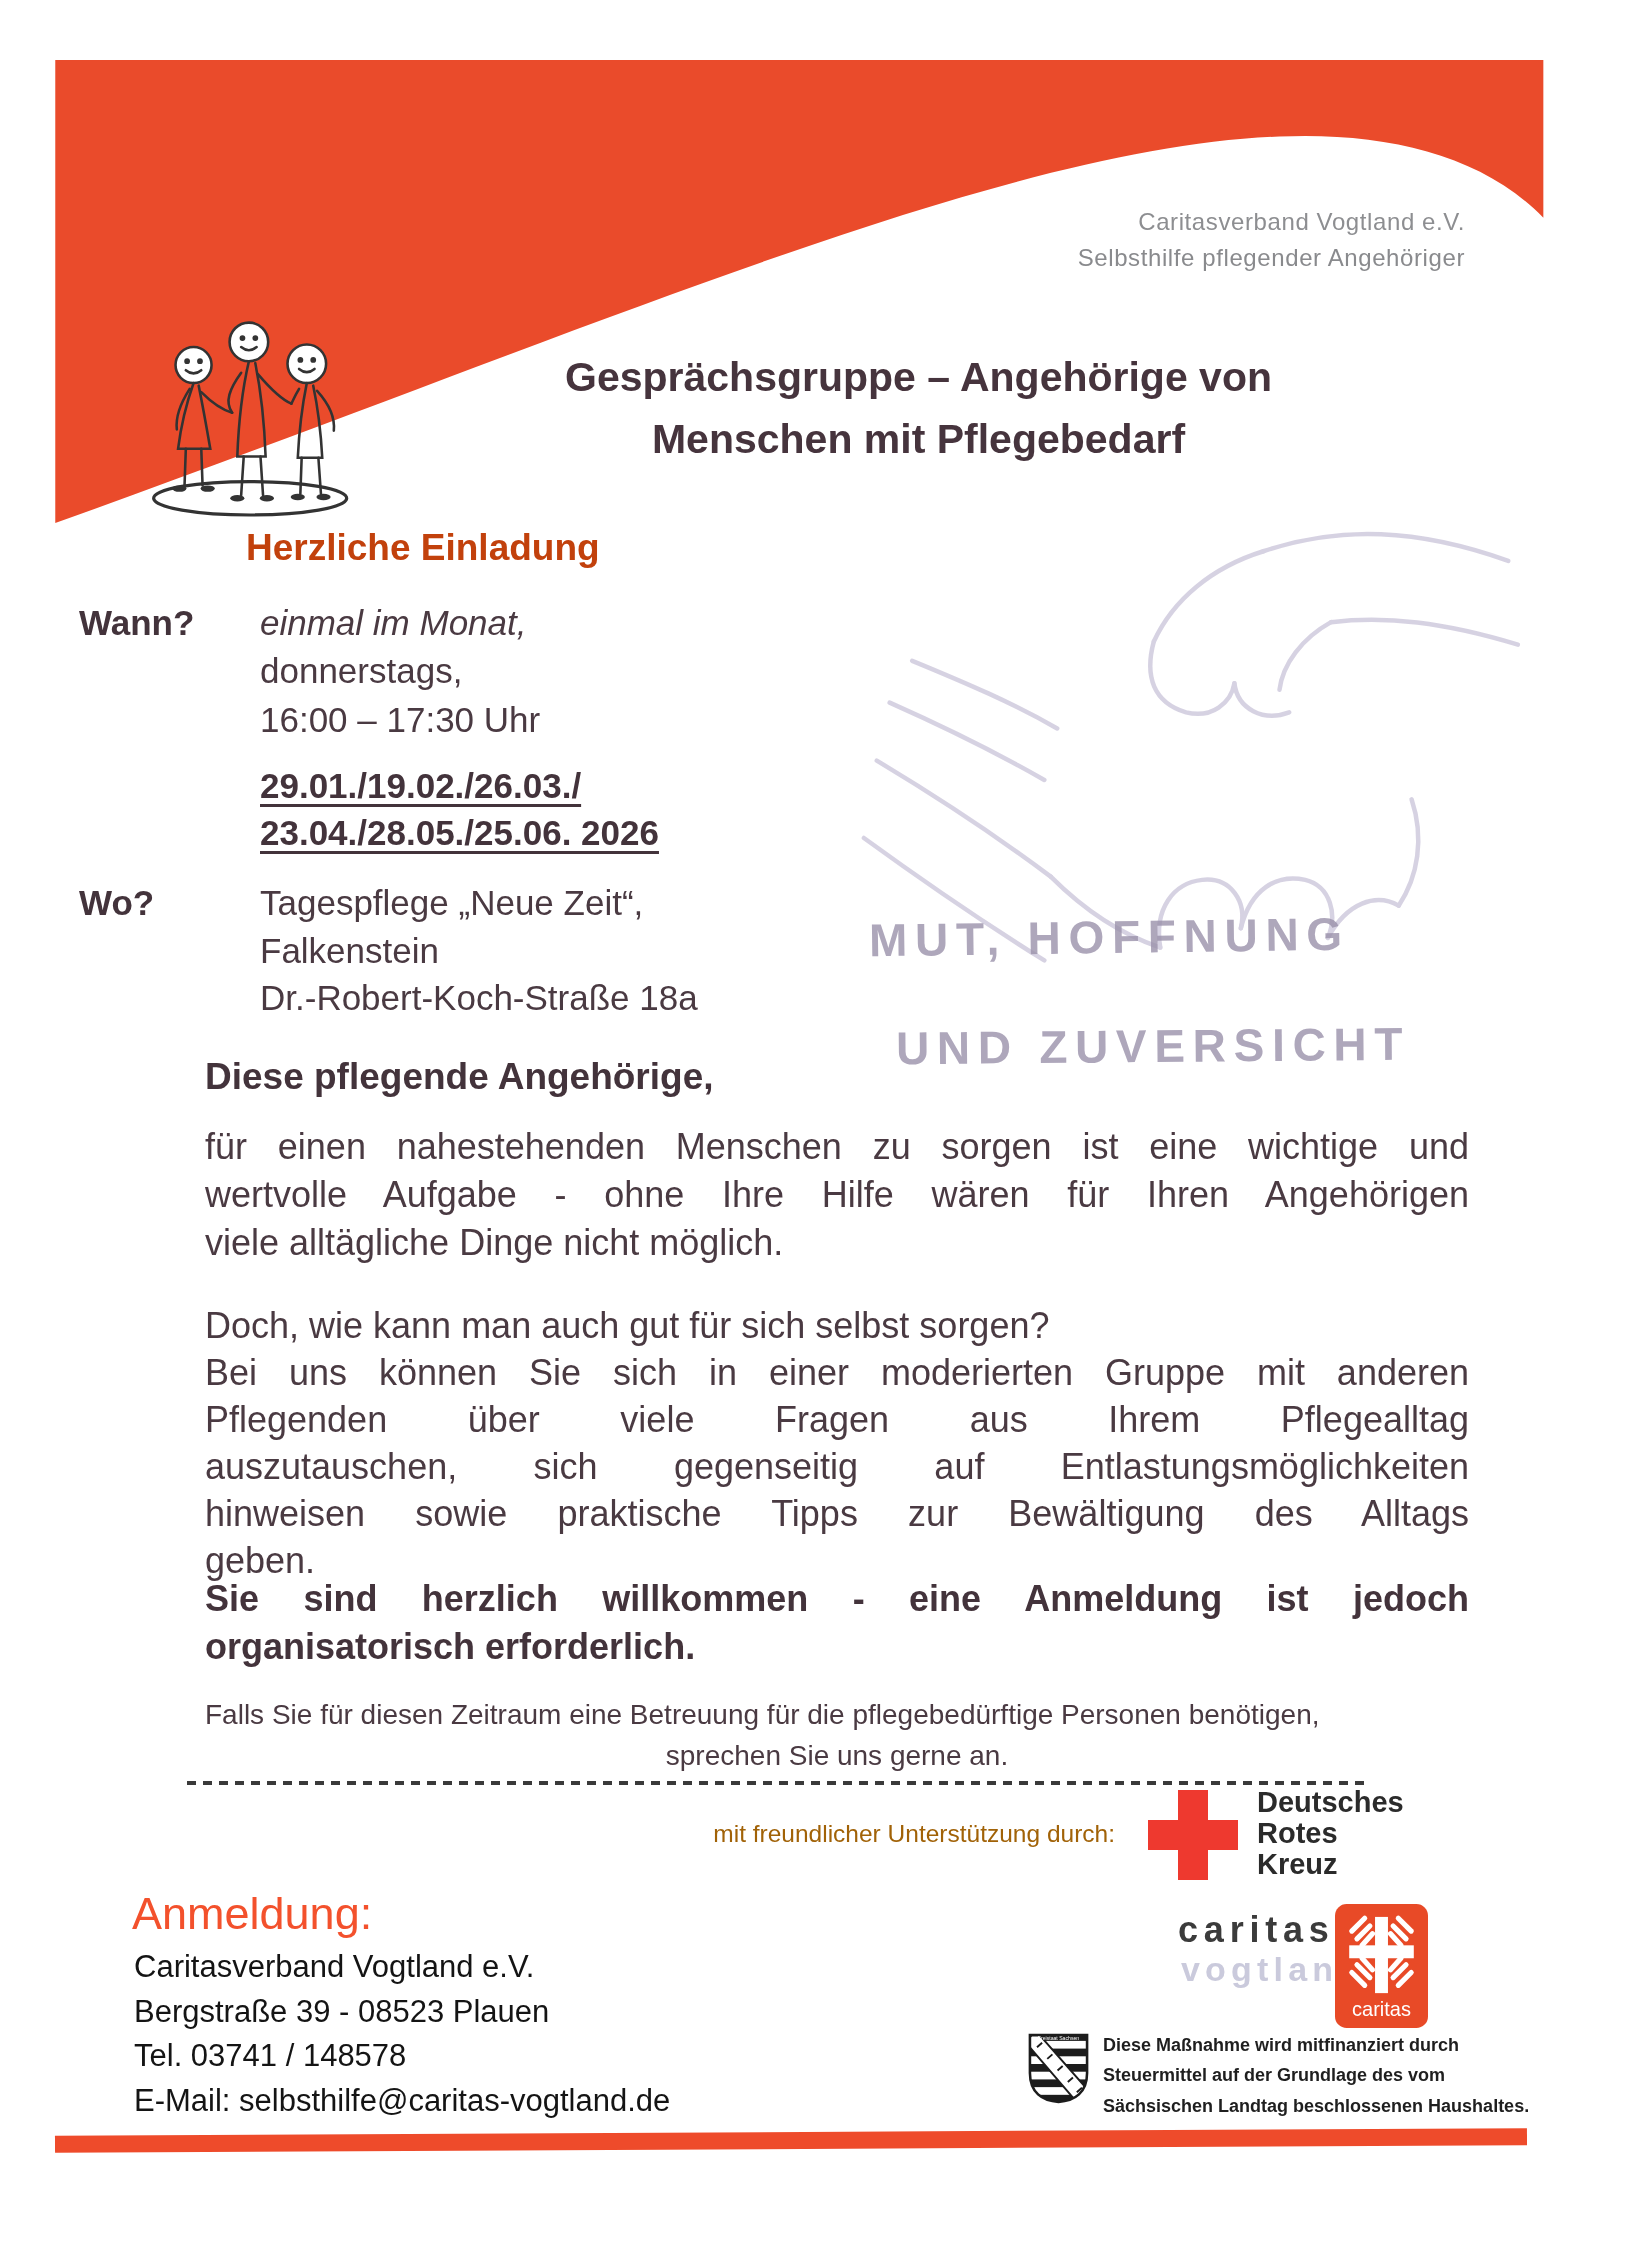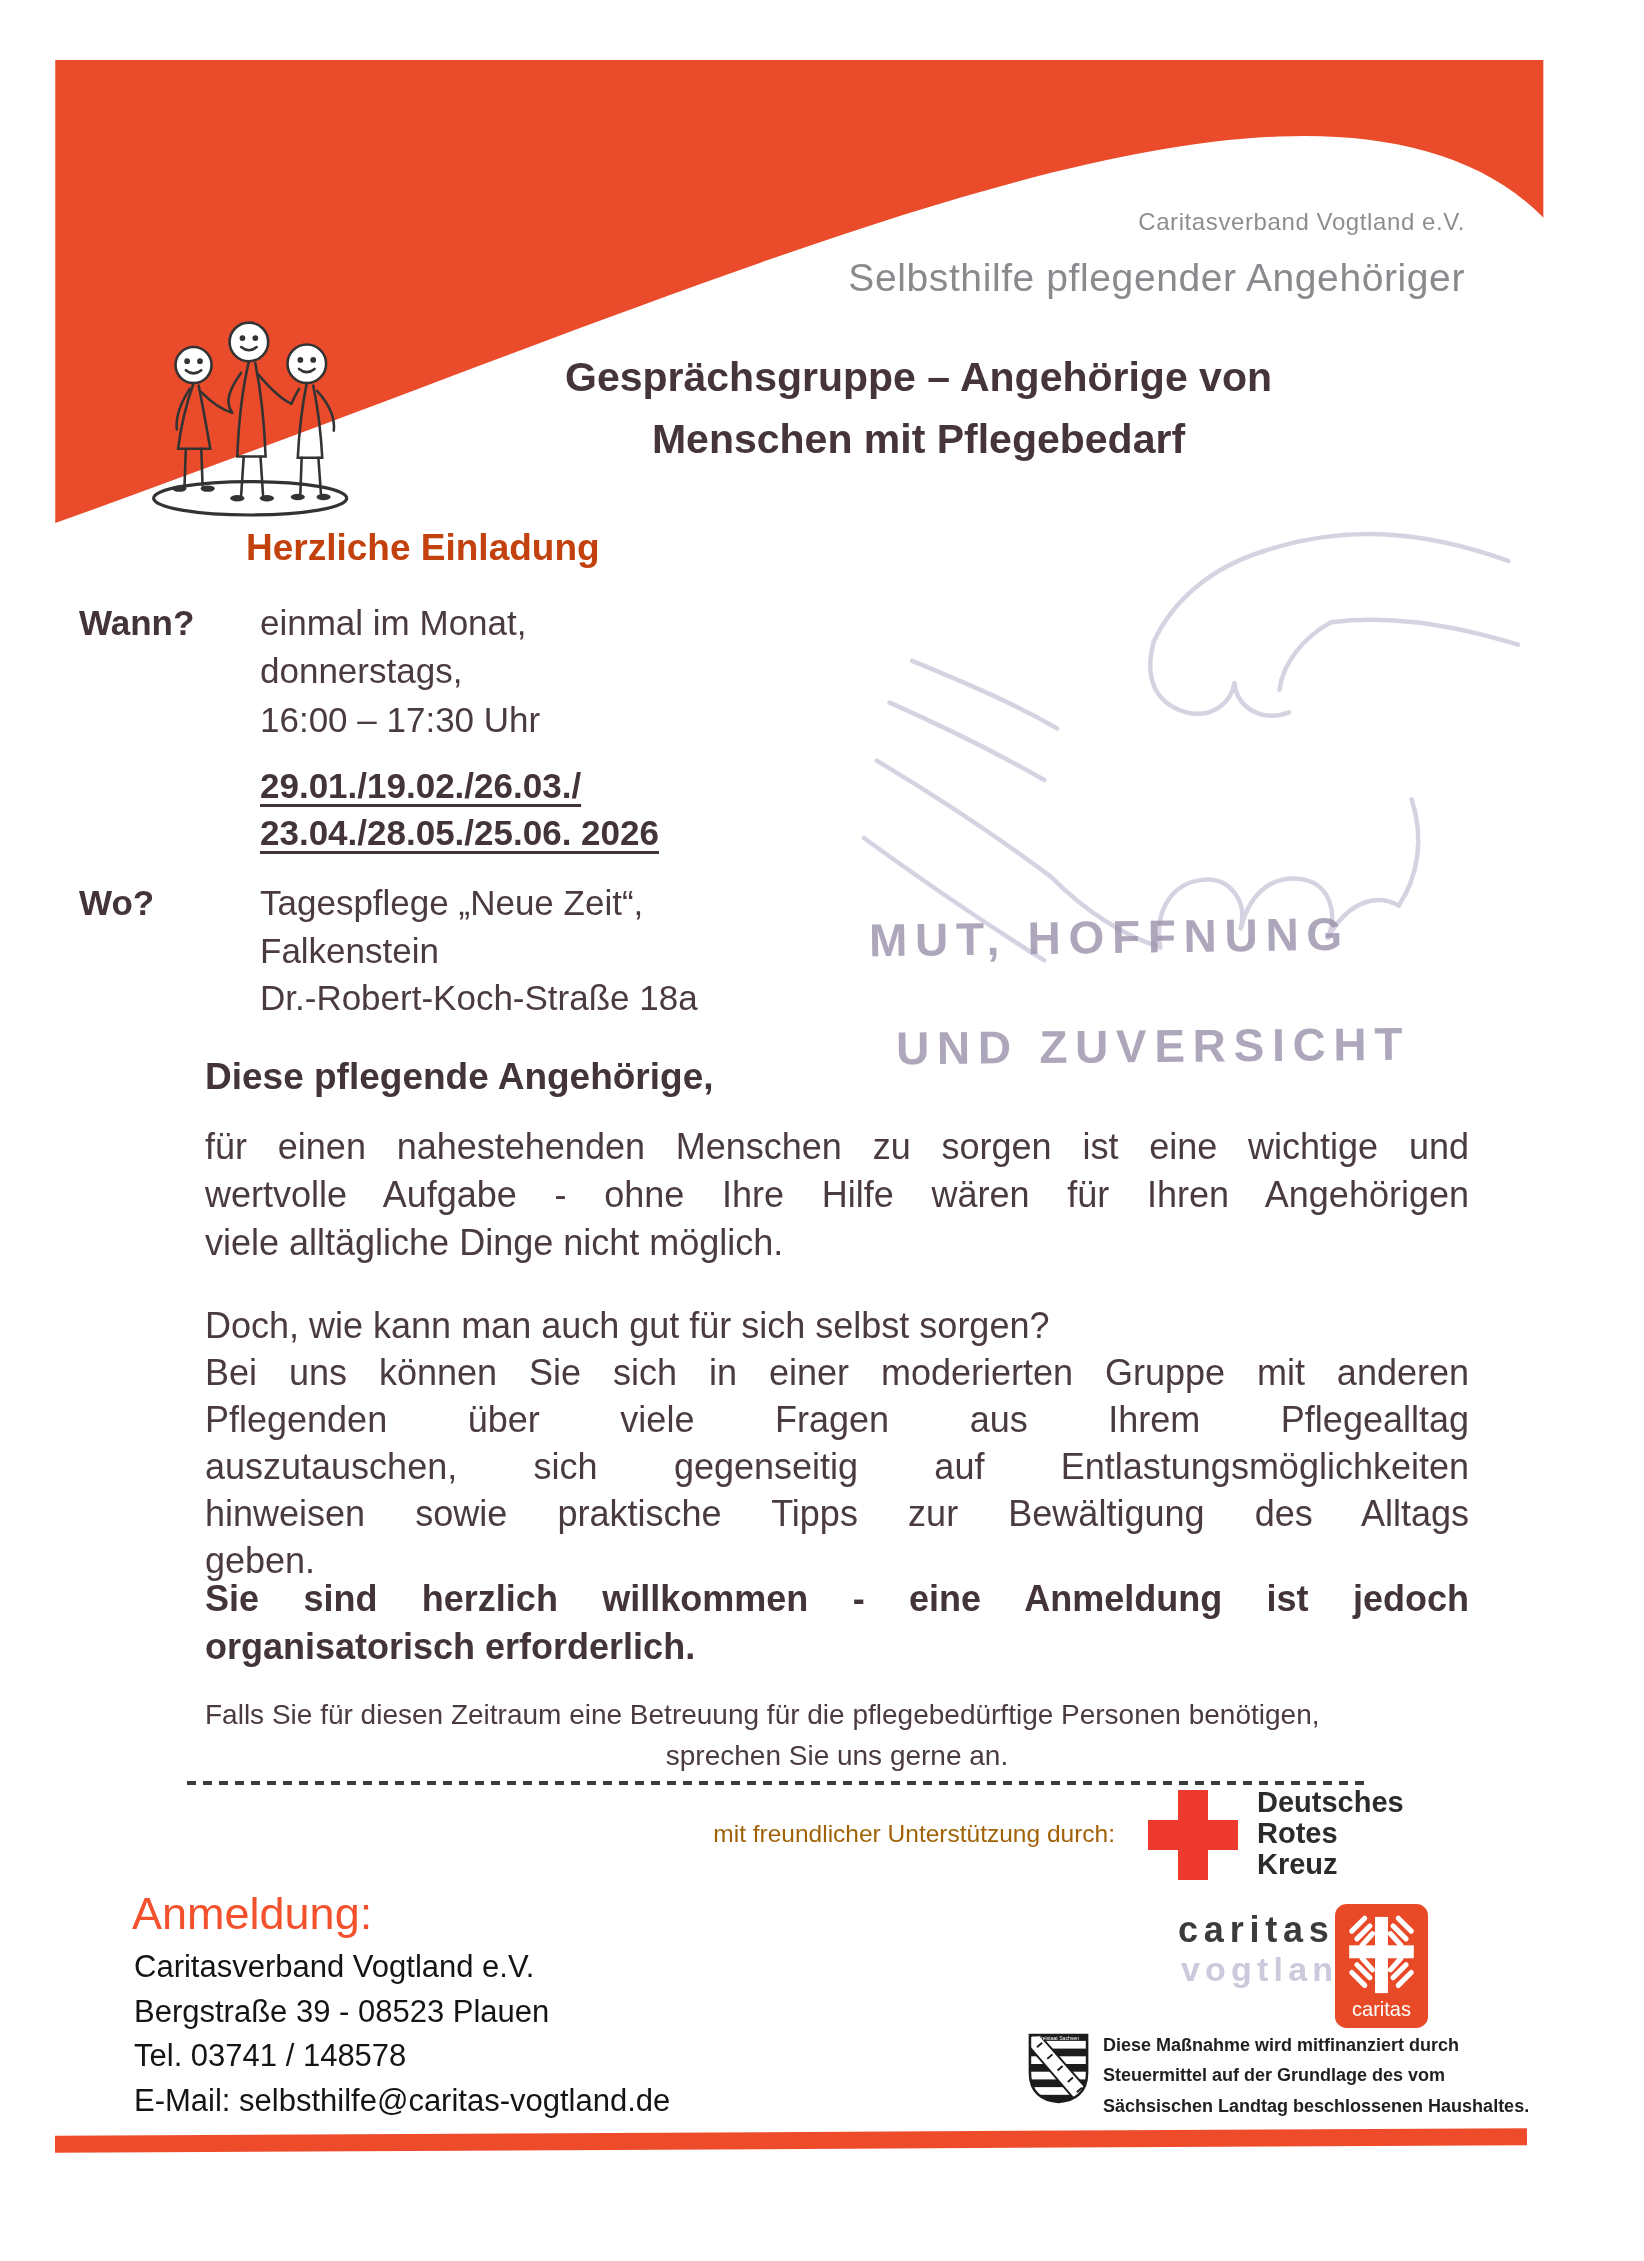--- a/index.html
+++ b/index.html
@@ -8,33 +8,33 @@
     font-family:"Liberation Sans","DejaVu Sans",sans-serif;
     color:#473a42;overflow:hidden;
   }
   .abs{position:absolute;}
   .nosel{user-select:none;}
 
   
   #swoosh{left:0;top:0;}
   .letterhead{right:180px;text-align:right;color:#8d8e91;}
   #org1{top:208px;font-size:24px;letter-spacing:0.6px;}
-  #org2{top:256px;font-size:39px;letter-spacing:0.6px;color:#898a8d;}
+  #org2{top:244px;font-size:24px;letter-spacing:0.6px;color:#898a8d;}
 
   
   .title-line{left:361px;width:1115px;text-align:center;font-weight:bold;color:#46343d;font-size:41px;}
   #title1{top:354px;}
   #title2{top:416px;}
   #invitation{left:246px;top:527px;font-size:37px;font-weight:bold;color:#c2410c;}
 
   
   .qlabel{left:79px;font-size:35px;font-weight:bold;color:#43333b;}
   .qitem{left:260px;font-size:35px;color:#4a3a42;}
   #when-label{top:603px;}
-  #when-0{top:603px;} #when-1{top:651px;} #when-2{top:700px;}
+  #when-0{top:603px;font-style:italic;} #when-1{top:651px;} #when-2{top:700px;}
   .dates{left:260px;font-size:35px;font-weight:bold;color:#43333b;
          text-decoration:underline;text-decoration-thickness:3.2px;text-underline-offset:6.4px;}
   #dates-0{top:766px;} #dates-1{top:813px;}
   #where-label{top:883px;}
   #where-0{top:883px;} #where-1{top:931px;text-align:center;} #where-2{top:978px;}
 
   
   #handshake{left:851px;top:490px;}
   .caption{color:#9b92ab;font-size:46px;letter-spacing:7.7px;opacity:.8;font-weight:bold;}
   #caption1{left:869px;top:910px;transform:rotate(-0.8deg);}

